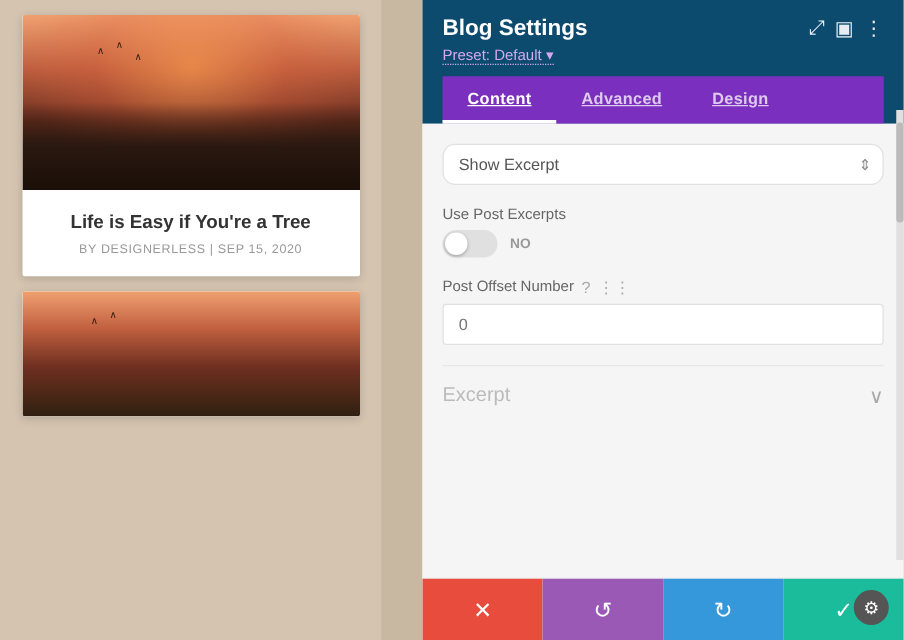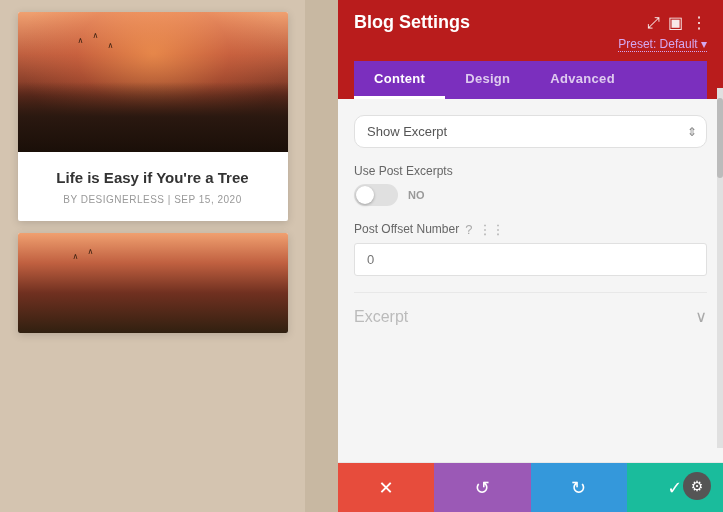--- a/index.html
+++ b/index.html
@@ -107,23 +107,22 @@
       top: 0;
       width: 385px;
       height: 512px;
       background: #f5f5f5;
       display: flex;
       flex-direction: column;
     }
 
     
     .panel-header {
-      background: #b91c1c;
+      background: #0c4a6e;
       padding: 12px 16px 0 16px;
-      text-align: right;
     }
 
     .panel-header-top {
       display: flex;
       align-items: center;
       justify-content: space-between;
       margin-bottom: 4px;
     }
 
     .panel-title {
@@ -164,20 +163,21 @@
     }
 
     .panel-tab {
       padding: 10px 20px;
       color: rgba(255,255,255,0.75);
       font-size: 13px;
       font-weight: 600;
       cursor: pointer;
       border-bottom: 3px solid transparent;
       letter-spacing: 0.3px;
+      text-decoration: underline;
     }
 
     .panel-tab.active {
       color: #fff;
       border-bottom: 3px solid #fff;
     }
 
     
     .panel-body {
       flex: 1;
@@ -409,24 +409,24 @@
     </div>
     <div class="panel-preset">
       <span>Preset: Default ▾</span>
     </div>
 
     <div class="panel-tabs">
       <div class="panel-tab active">
         <span>Content</span>
       </div>
       <div class="panel-tab">
+        <span>Advanced</span>
+      </div>
+      <div class="panel-tab">
         <span>Design</span>
-      </div>
-      <div class="panel-tab">
-        <span>Advanced</span>
       </div>
     </div>
   </div>
 
   <div class="panel-body">
 
     <div class="field-group">
       <div class="select-wrapper">
         <select class="select-field">
           <option>Show Excerpt</option>

